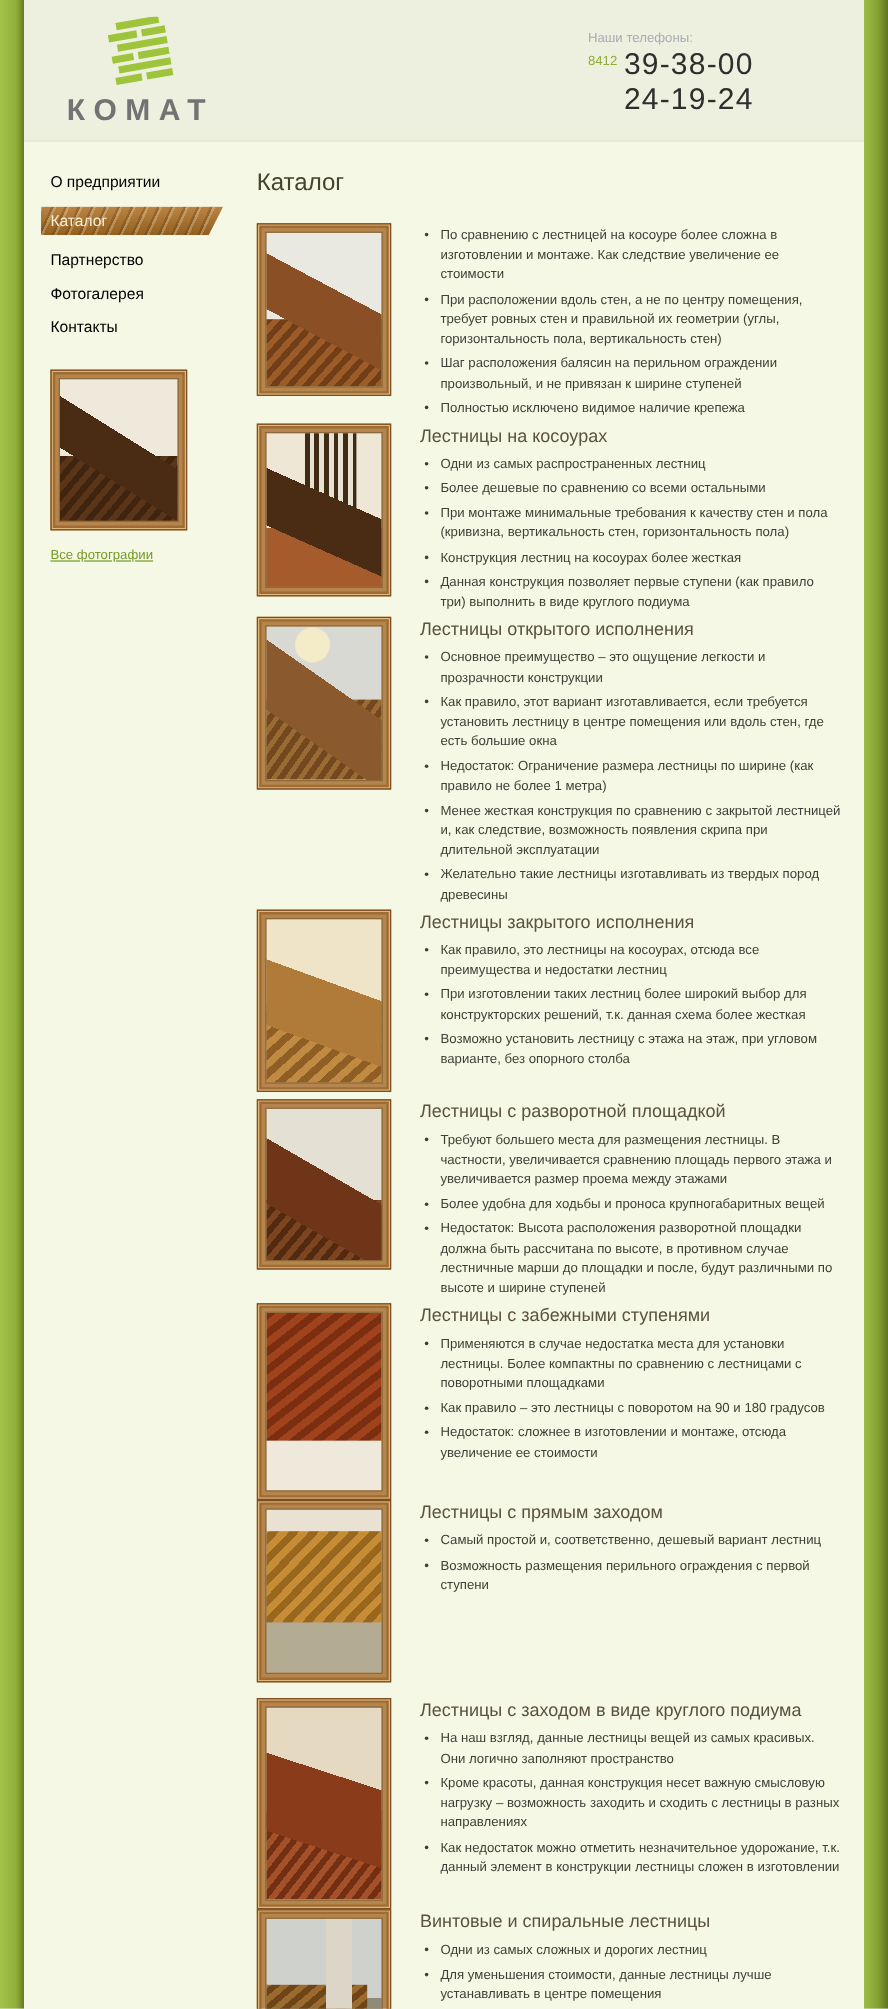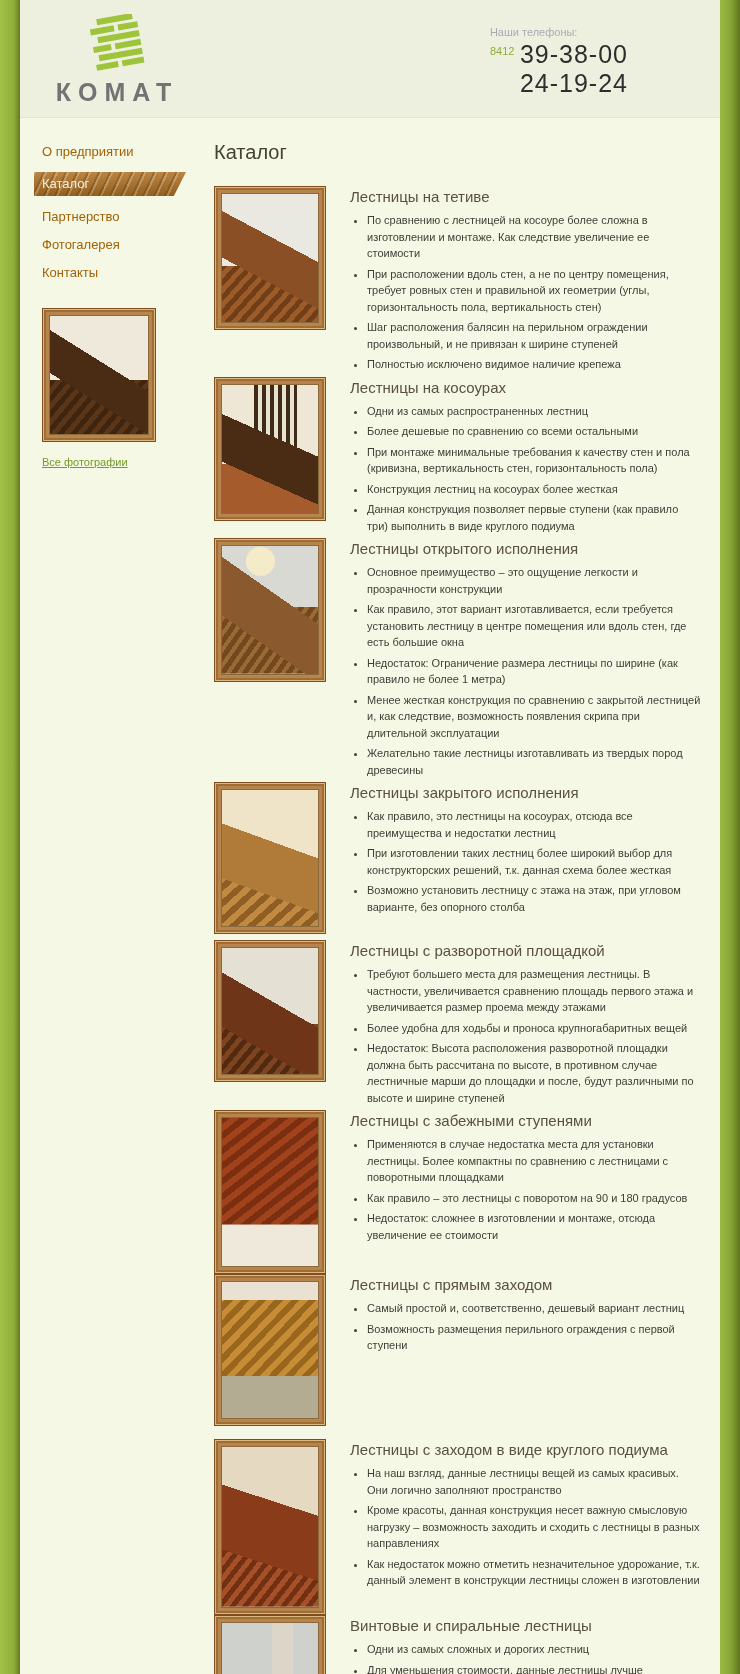--- a/index.html
+++ b/index.html
@@ -26,21 +26,21 @@
   .phones{margin:26px 92px 0 auto;}
   .phones-label{font-size:11px;color:#a7acb4;margin-bottom:2px;}
   .phone-row{display:flex;align-items:flex-start;justify-content:space-between;}
   .phone-code{font-size:11px;color:#8fae39;margin:5px 2px 0 0;}
   .phone-num{font-size:25px;color:#2e2e2e;letter-spacing:1px;}
   .phone-num.second{margin-left:30px;}
 
   
   .body-row{display:flex;}
   aside{width:160px;flex:none;padding:26px 0 0 22px;}
-  .nav-item{font-size:13px;color:#a16207;margin-bottom:13px;cursor:pointer;width:128px;}
+  .nav-item{font-size:13px;color:#000000;margin-bottom:13px;cursor:pointer;width:128px;}
   .nav-item.active{
     color:#f6eed4;
     background:
       repeating-linear-gradient(115deg, rgba(255,245,220,.25) 0 2px, rgba(0,0,0,0) 2px 8px, rgba(84,46,8,.28) 8px 10px),
       linear-gradient(#ba8544,#925f1f);
     clip-path:polygon(0 0,100% 0,92% 100%,0 100%);
     padding:4px 16px 5px 8px;margin-left:-8px;width:128px;
   }
   .side-photo{margin-top:28px;}
   .frame{
@@ -177,21 +177,20 @@
 
       <main>
         <h1>Каталог</h1>
 
         <div class="sections">
           <div class="section">
             <span class="frame">
                 <span class="pic v1"></span>
               </span>
             <div class="sec-body">
-              <h3>Лестницы на тетиве</h3>
               <ul>
                   <li>По сравнению с лестницей на косоуре более сложна в изготовлении и монтаже. Как следствие увеличение ее стоимости</li>
                   <li>При расположении вдоль стен, а не по центру помещения, требует ровных стен и правильной их геометрии (углы, горизонтальность пола, вертикальность стен)</li>
                   <li>Шаг расположения балясин на перильном ограждении произвольный, и не привязан к ширине ступеней</li>
                   <li>Полностью исключено видимое наличие крепежа</li>
                 </ul>
             </div>
           </div>
 
           <div class="section">

